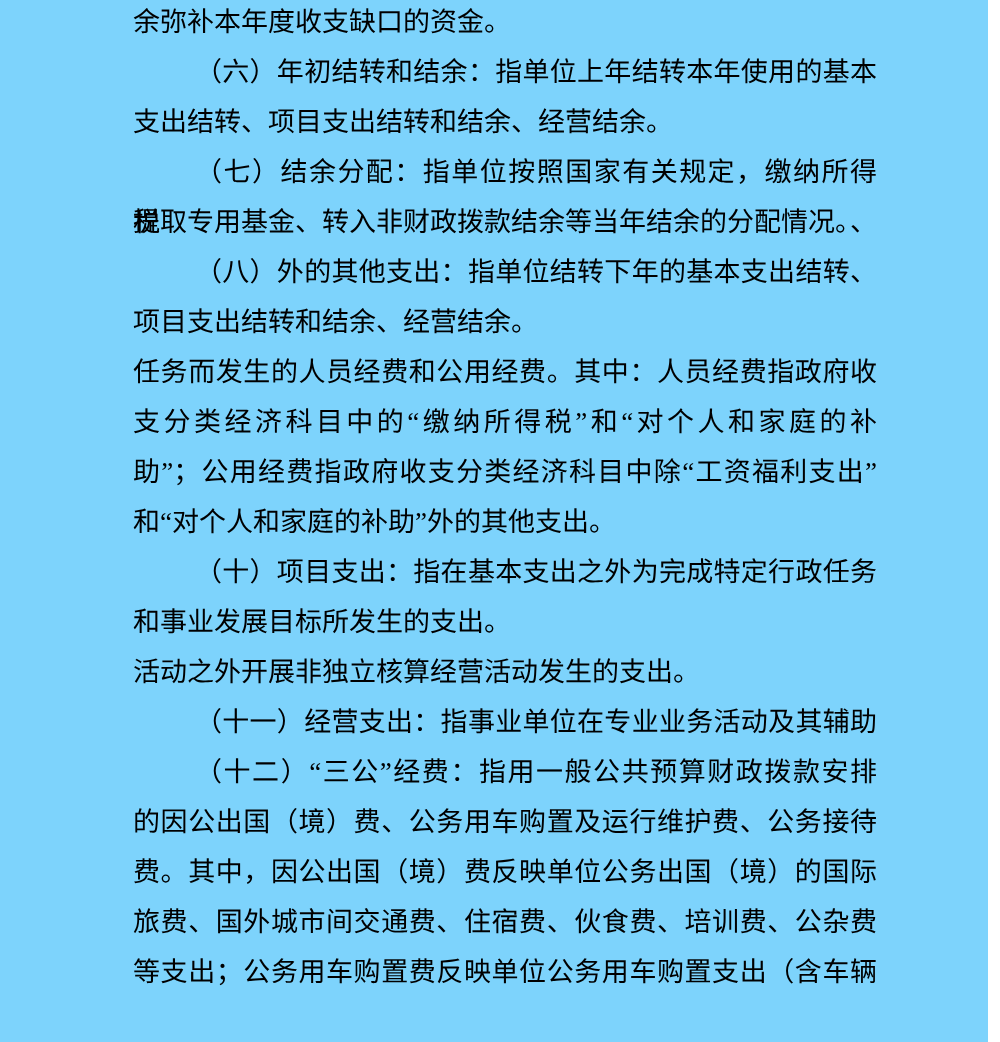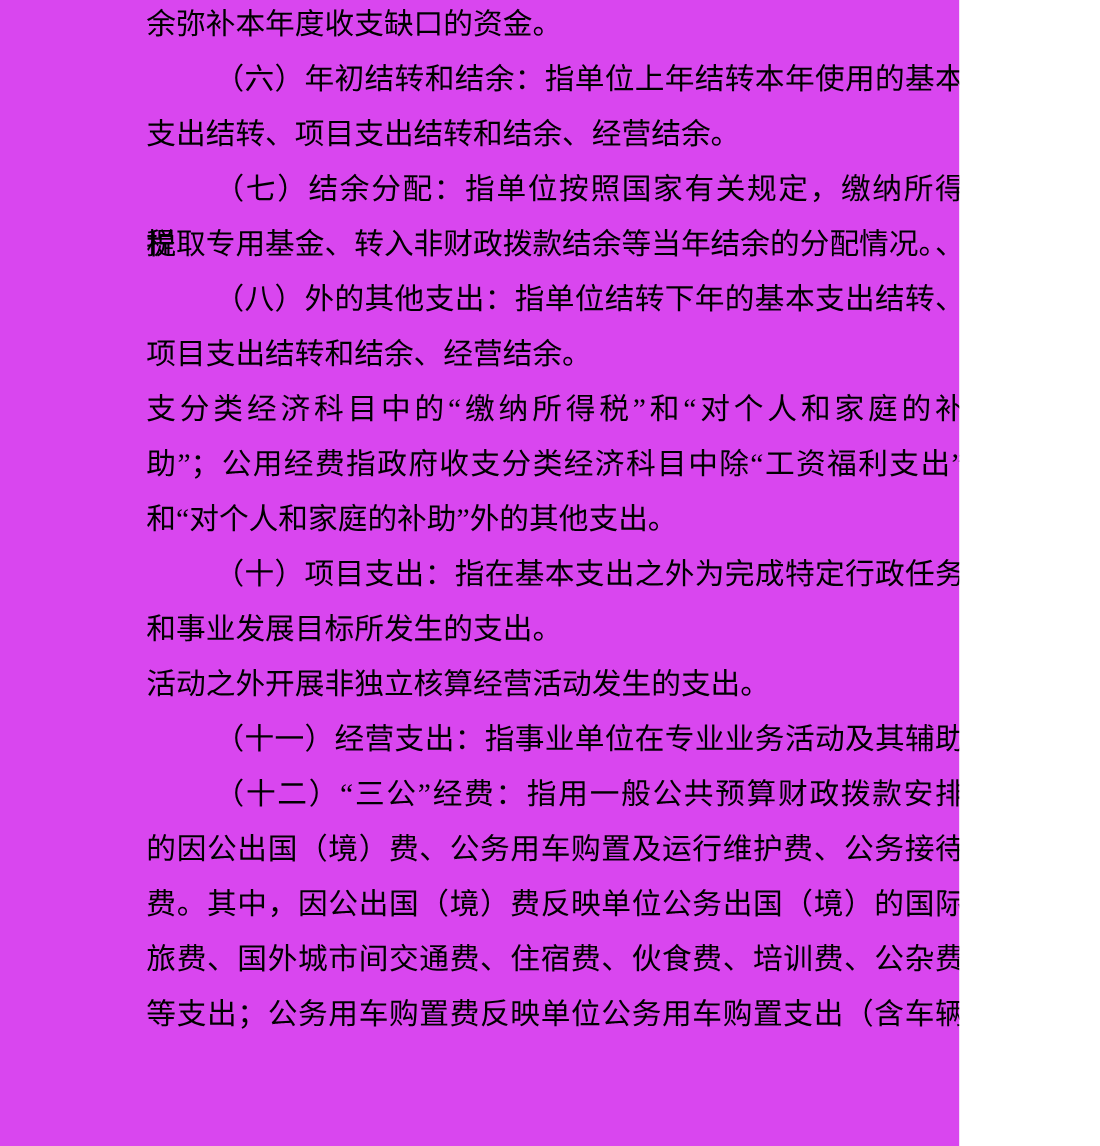--- a/index.html
+++ b/index.html
@@ -2,23 +2,23 @@
 <html lang="zh-CN"><head>
 <meta charset="utf-8">
 <style>
   html, body {
     margin: 0;
     padding: 0;
     background: #ffffff;
   }
   .page {
     position: relative;
-    width: 872px;
+    width: 988px;
     height: 1042px;
-    background: #d946ef;
+    background: #7dd3fc;
     overflow: hidden;
     font-family: "Liberation Serif", "DejaVu Serif", serif;
     color: #000000;
   }
   .textblock {
     position: absolute;
     left: 133px;
     top: -3px;
     width: 744px;
   }
@@ -43,20 +43,21 @@
 
 <div class="page">
   <div class="textblock">
       <div class="line">余弥补本年度收支缺口的资金。</div>
       <div class="line justify indent">（六）年初结转和结余：指单位上年结转本年使用的基本</div>
       <div class="line">支出结转、项目支出结转和结余、经营结余。</div>
       <div class="line justify indent">（七）结余分配：指单位按照国家有关规定，缴纳所得税、</div>
       <div class="line">提取专用基金、转入非财政拨款结余等当年结余的分配情况。</div>
       <div class="line justify indent">（八）外的其他支出：指单位结转下年的基本支出结转、</div>
       <div class="line">项目支出结转和结余、经营结余。</div>
+      <div class="line justify">任务而发生的人员经费和公用经费。其中：人员经费指政府收</div>
       <div class="line justify">支分类经济科目中的“缴纳所得税”和“对个人和家庭的补</div>
       <div class="line justify">助”；公用经费指政府收支分类经济科目中除“工资福利支出”</div>
       <div class="line">和“对个人和家庭的补助”外的其他支出。</div>
       <div class="line justify indent">（十）项目支出：指在基本支出之外为完成特定行政任务</div>
       <div class="line">和事业发展目标所发生的支出。</div>
       <div class="line">活动之外开展非独立核算经营活动发生的支出。</div>
       <div class="line justify indent">（十一）经营支出：指事业单位在专业业务活动及其辅助</div>
       <div class="line justify indent">（十二）“三公”经费：指用一般公共预算财政拨款安排</div>
       <div class="line justify">的因公出国（境）费、公务用车购置及运行维护费、公务接待</div>
       <div class="line justify">费。其中，因公出国（境）费反映单位公务出国（境）的国际</div>

